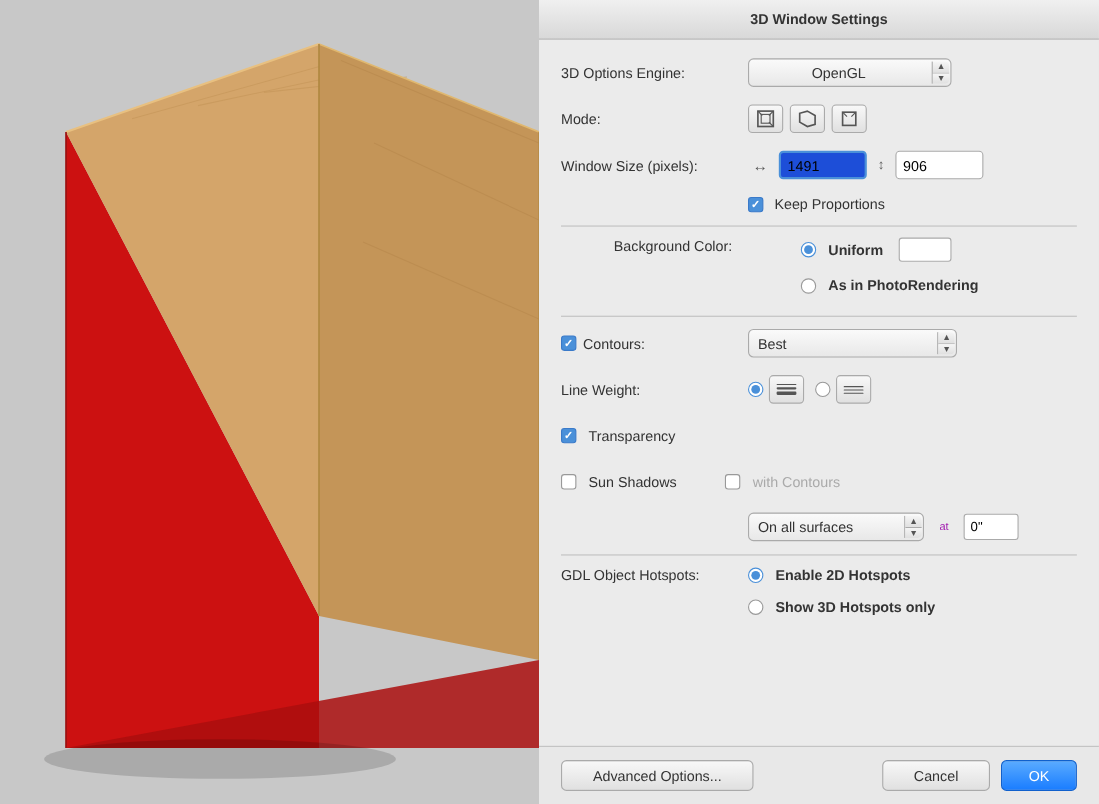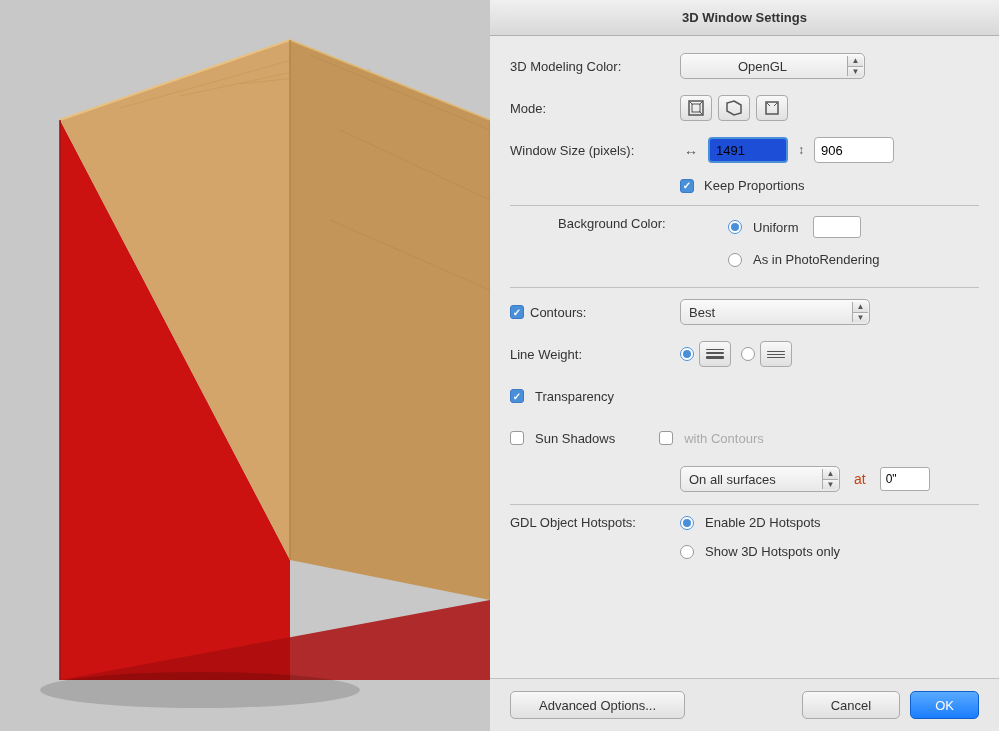--- a/index.html
+++ b/index.html
@@ -250,20 +250,21 @@
       color: #555;
       margin: 0 4px;
     }
 
     
     .radio-row {
       display: flex;
       align-items: center;
       gap: 6px;
       margin-bottom: 6px;
+      font-weight: bold;
     }
 
     
     .dialog-footer {
       padding: 12px 20px;
       display: flex;
       justify-content: space-between;
       align-items: center;
       border-top: 1px solid #c0c0c0;
       background: #e8e8e8;
@@ -388,21 +389,21 @@
     <line x1="490" y1="120" x2="490" y2="600" stroke="#b08840" stroke-width="1"></line>
   </svg>
 </div>
 
 <div class="dialog">
   <div class="dialog-titlebar">3D Window Settings</div>
 
   <div class="dialog-content">
 
     <div class="form-row">
-      <div class="form-label">3D Modeling Color:</div>
+      <div class="form-label">3D Options Engine:</div>
       <div class="form-controls">
         <div class="spinner-wrapper">
           <select class="mac-select-arrows" style="min-width:185px;text-align:center;">
             <option>OpenGL</option>
             <option>Internal Engine</option>
           </select>
           <div class="spinner-arrows">
             <div class="spinner-up">▲</div>
             <div class="spinner-down">▼</div>
           </div>
@@ -540,21 +541,21 @@
       <div class="spinner-wrapper">
         <select class="mac-select-arrows" style="min-width:160px;">
           <option>On all surfaces</option>
           <option>On flat surfaces only</option>
         </select>
         <div class="spinner-arrows">
           <div class="spinner-up">▲</div>
           <div class="spinner-down">▼</div>
         </div>
       </div>
-      <span style="font-size:14px; color:#c2410c; margin:0 6px;">at</span>
+      <span style="font-size:10px; color:#a21caf; margin:0 6px;">at</span>
       <input class="inline-input" type="text" value="0&quot;" style="">
     </div>
 
     <hr class="divider">
 
     <div class="form-row" style="align-items:flex-start;">
       <div class="form-label">GDL Object Hotspots:</div>
       <div class="form-controls" style="flex-direction:column; align-items:flex-start; gap:8px;">
         <div class="radio-row">
           <div class="mac-radio checked"></div>

